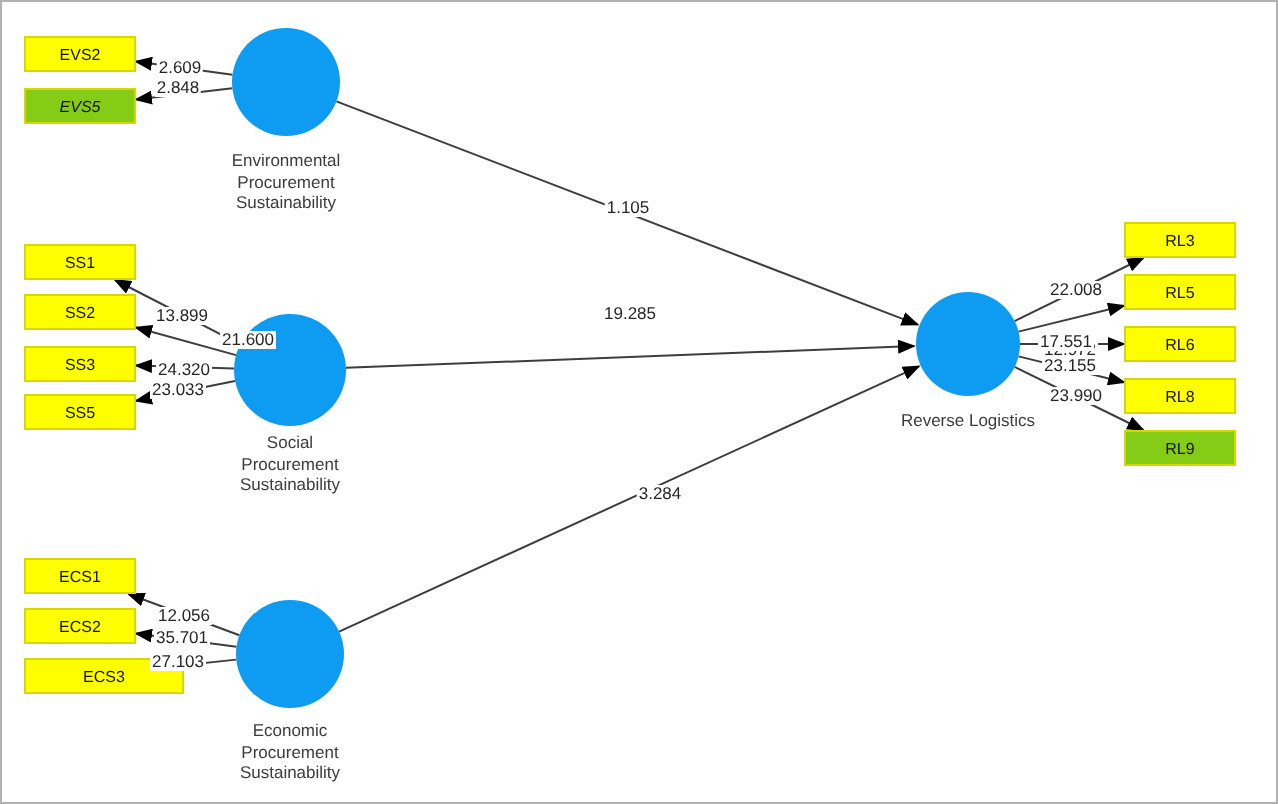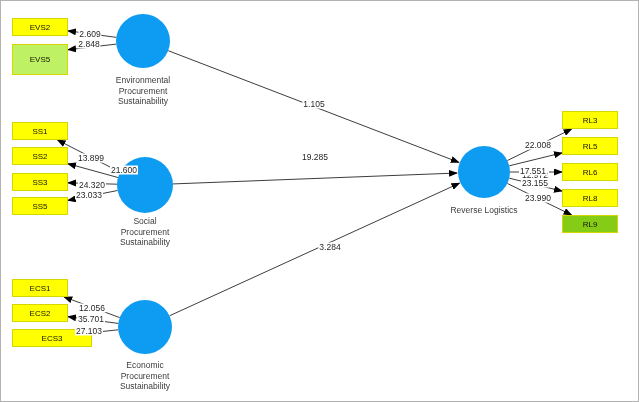--- a/index.html
+++ b/index.html
@@ -72,21 +72,21 @@
       <div>Sustainability</div>
     </div>
     <div class="construct" style="left: 457px; top: 145px; height: 52px; width: 52px; background: rgb(14, 155, 242);"></div>
     <div class="construct-label" style="left: 483px; top: 204px;">
       <div>Reverse Logistics</div>
     </div>
     <div class="indicator" style="left: 11px; top: 17px; width: 56px; height: 18px; background: rgb(255, 255, 0); border-color: rgb(214, 214, 0);">
       <span>EVS2</span>
     </div>
     <div class="value-label" style="left: 89px; top: 33px;">2.609</div>
-    <div class="indicator" style="left: 11px; top: 43px; width: 56px; height: 31px; background: #bef264; border-color: rgb(214, 214, 0);">
+    <div class="indicator" style="left: 11px; top: 43px; width: 56px; height: 18px; background: #84cc16; border-color: rgb(214, 214, 0); font-style: italic;">
       <span>EVS5</span>
     </div>
     <div class="value-label" style="left: 88px; top: 43px;">2.848</div>
     <div class="indicator" style="left: 11px; top: 121px; width: 56px; height: 18px; background: rgb(255, 255, 0); border-color: rgb(214, 214, 0);">
       <span>SS1</span>
     </div>
     <div class="value-label" style="left: 90px; top: 157px;">13.899</div>
     <div class="indicator" style="left: 11px; top: 146px; width: 56px; height: 18px; background: rgb(255, 255, 0); border-color: rgb(214, 214, 0);">
       <span>SS2</span>
     </div>

